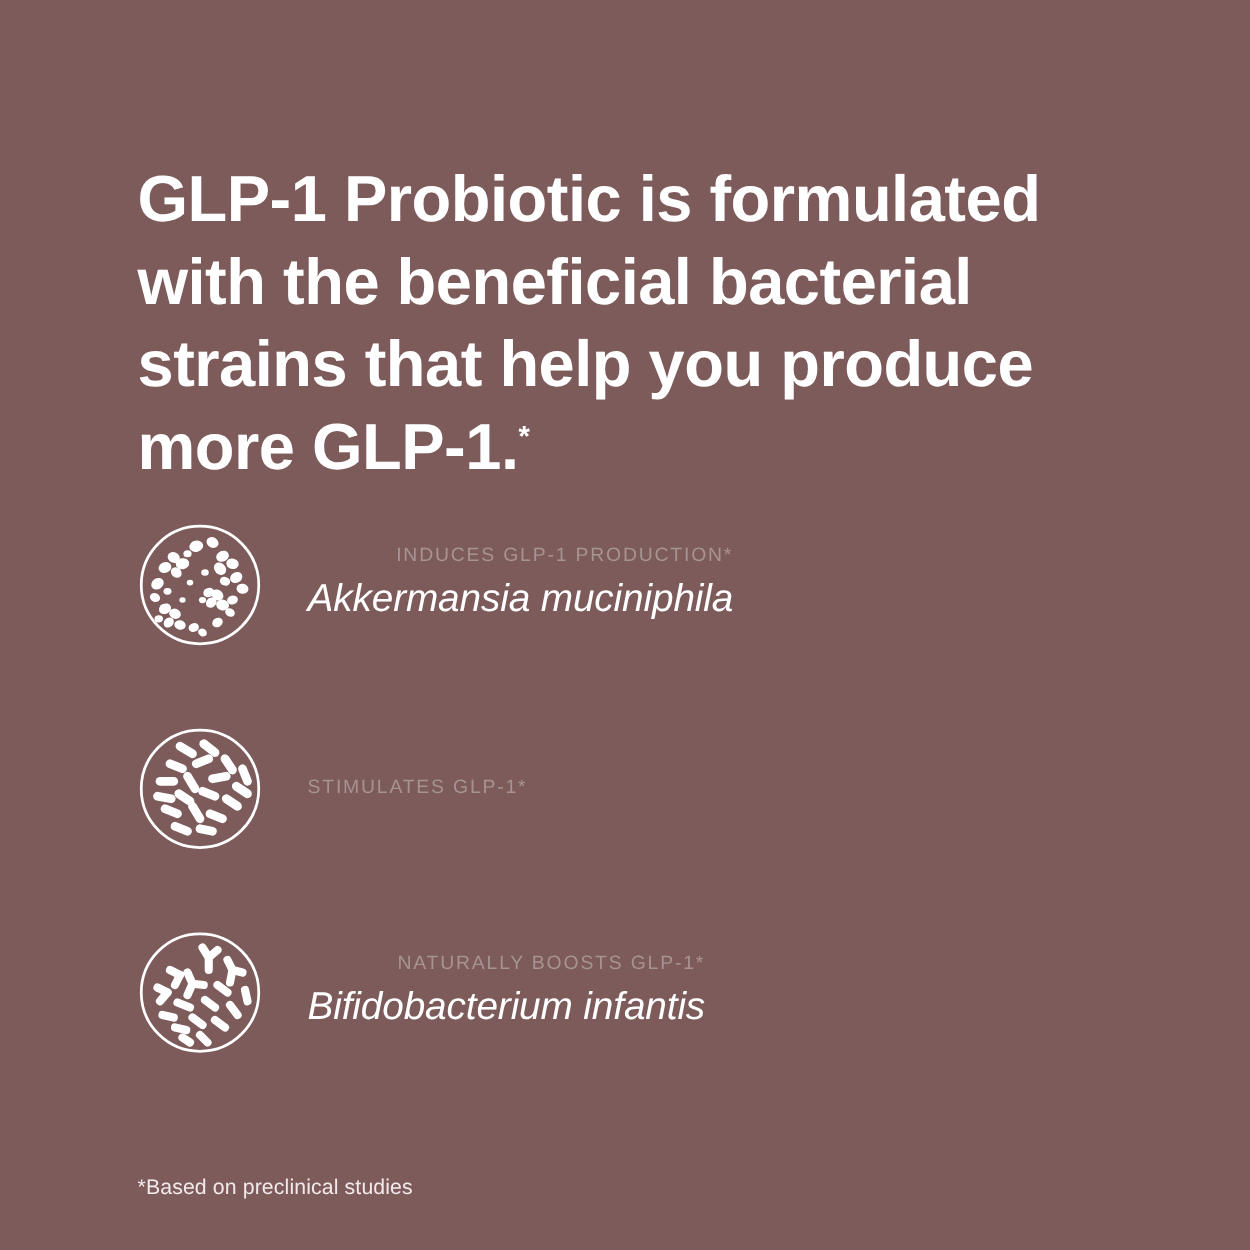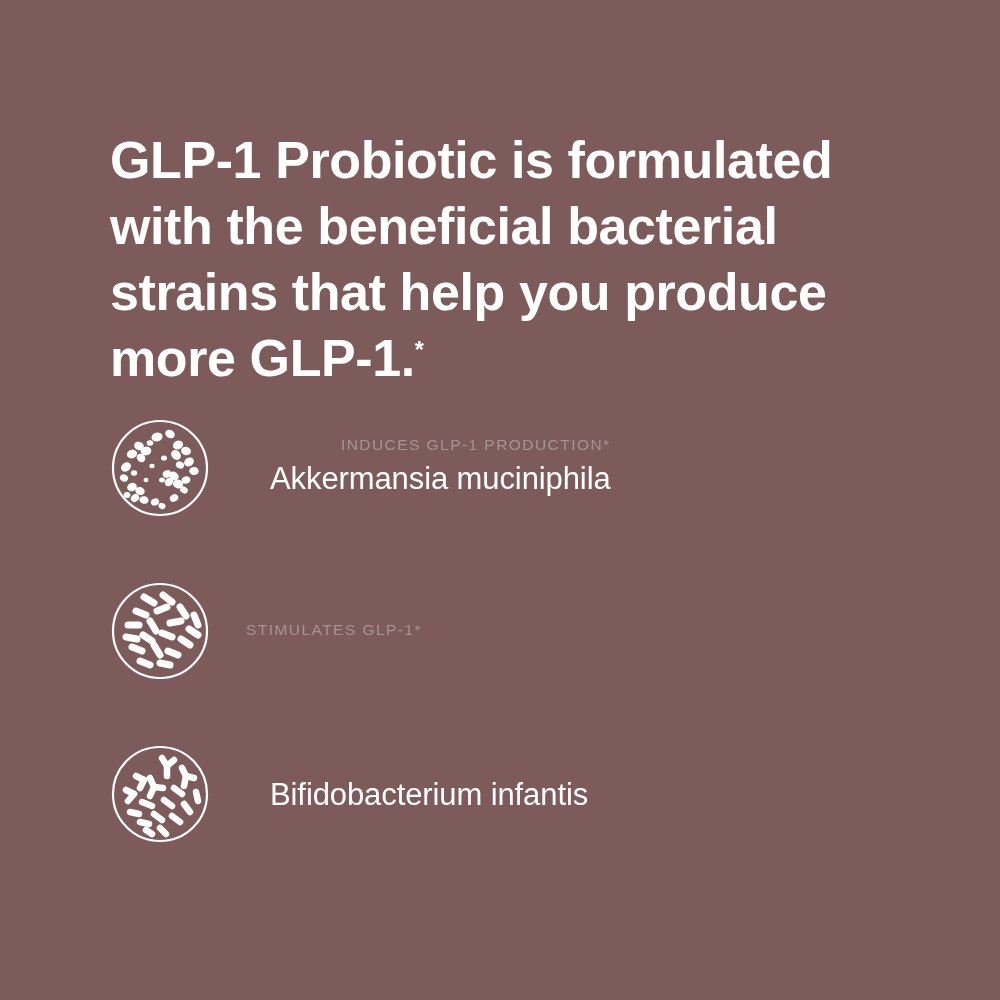--- a/index.html
+++ b/index.html
@@ -74,26 +74,26 @@
     font-size: 15.5px;
     letter-spacing: 1.45px;
     font-weight: 400;
     text-transform: uppercase;
     line-height: 20px;
     white-space: nowrap;
   }
   .strain-name {
     color: #ffffff;
     font-size: 31px;
+    font-style: italic;
     font-weight: 400;
     line-height: 40px;
     margin-top: 4px;
     letter-spacing: -0.1px;
     white-space: nowrap;
-    margin-left: 24px;
   }
 
   
   .footnote {
     position: absolute;
     left: 110px;
     top: 938px;
     color: #f2eaea;
     font-size: 17px;
     line-height: 24px;
@@ -216,20 +216,22 @@
             <path d="M20 68 L29 70"></path>
             <path d="M44 70 L52 76"></path>
             <path d="M62 72 L70 78"></path>
             <path d="M30 78 L39 80"></path>
             <path d="M50 84 L56 90"></path>
             <path d="M36 86 L42 90"></path>
           </g>
         </svg>
       </div>
       <div class="strain-text">
+        <div class="strain-eyebrow">NATURALLY BOOSTS GLP-1*</div>
         <div class="strain-name">Bifidobacterium infantis</div>
       </div>
     </div>
 
   </div>
 
+  <div class="footnote">*Based on preclinical studies</div>
 
 </div>
 
 </body></html>

